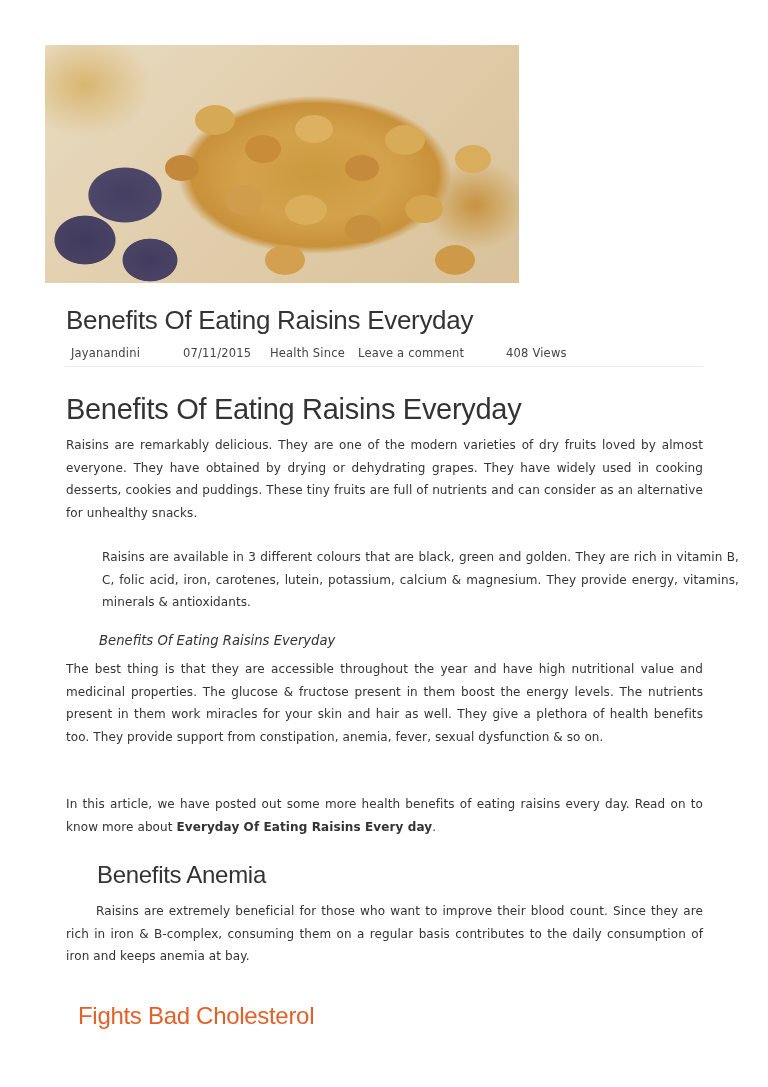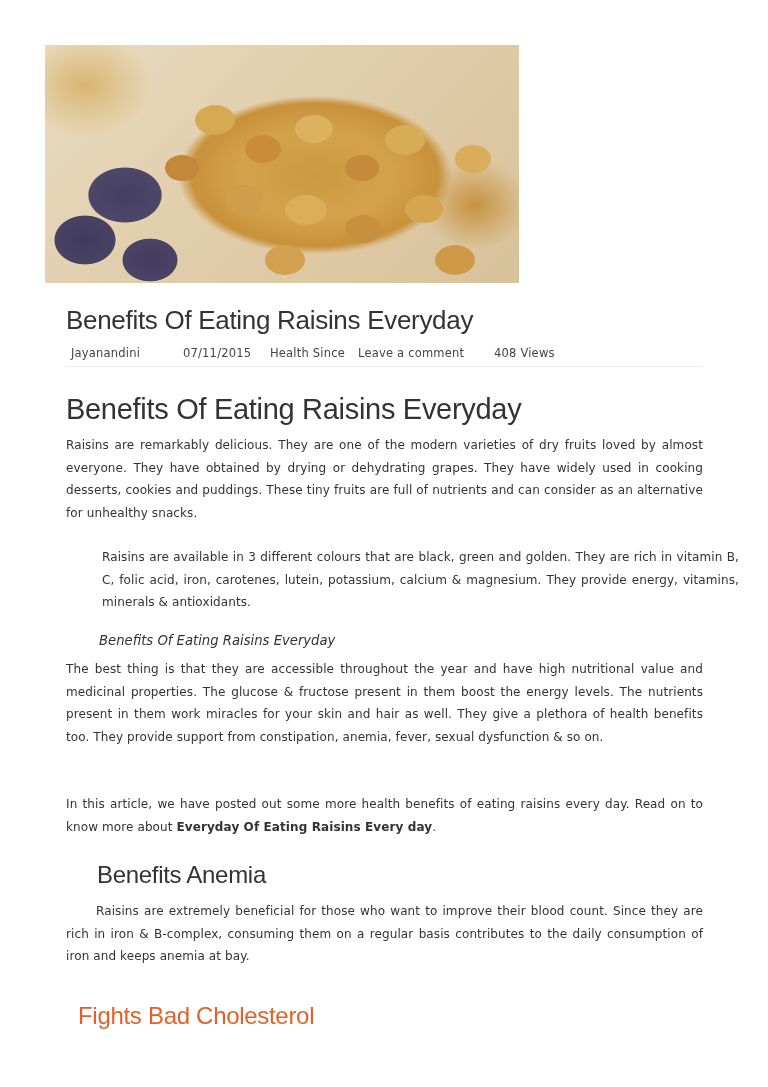--- a/index.html
+++ b/index.html
@@ -76,21 +76,21 @@
   <div class="dot" style="left:410px;top:100px;width:36px;height:28px;background:#d9ad5c;"></div>
 </div>
 
 <h1 class="title">Benefits Of Eating Raisins Everyday</h1>
 
 <div class="meta">
   <span style="left:0px;">Jayanandini</span>
   <span style="left:94px;margin-left:18px;">07/11/2015</span>
   <span style="left:199px;">Health Since</span>
   <span style="left:287px;">Leave a comment</span>
-  <span style="left:423px;">408 Views</span>
+  <span style="left:435px;">408 Views</span>
 </div>
 
 <div class="divider"></div>
 
 <h2 class="h1">Benefits Of Eating Raisins Everyday</h2>
 
 <p class="para" style="top:434px;">Raisins are remarkably delicious. They are one of the modern varieties of dry fruits loved by almost everyone. They have obtained by drying or dehydrating grapes. They have widely used in cooking desserts, cookies and puddings. These tiny fruits are full of nutrients and can consider as an alternative for unhealthy snacks.</p>
 
 <p class="para" style="top:546px;margin-left:36px;">Raisins are available in 3 different colours that are black, green and golden. They are rich in vitamin B, C, folic acid, iron, carotenes, lutein, potassium, calcium &amp; magnesium. They provide energy, vitamins, minerals &amp; antioxidants.</p>
 

